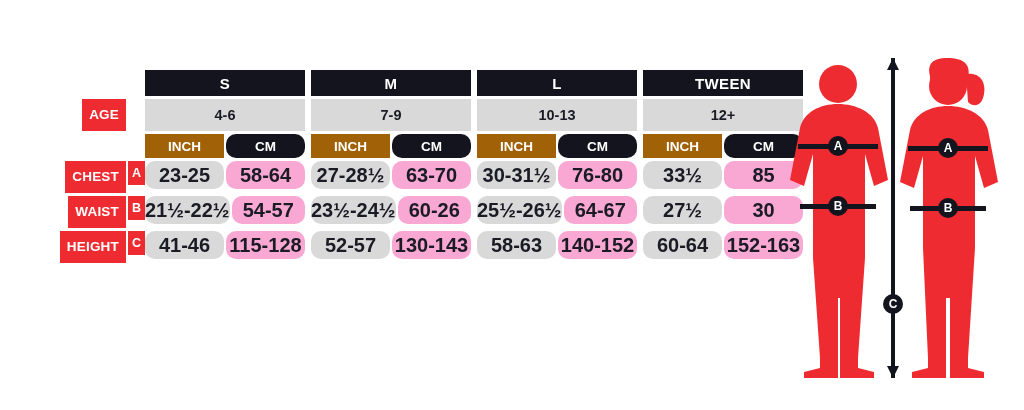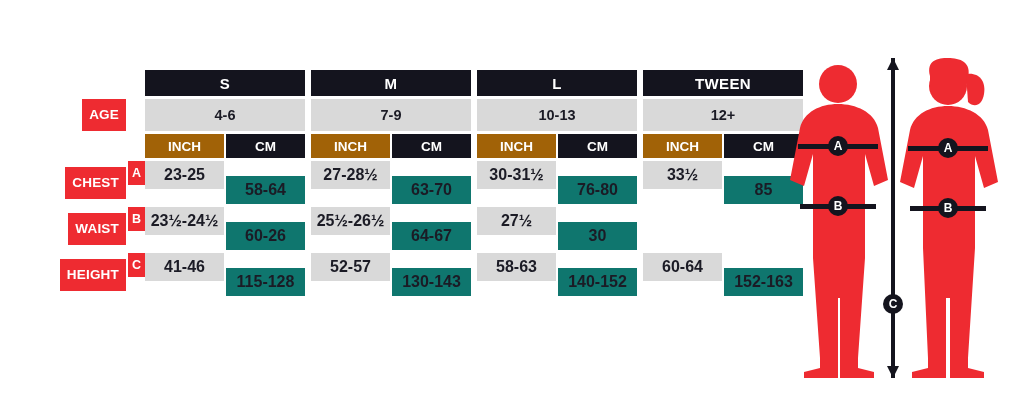--- a/index.html
+++ b/index.html
@@ -117,30 +117,31 @@
     font-size: 14.5px;
   }
 
   .units .cell {
     background: #a16207;
     color: #ffffff;
     font-weight: bold;
     font-size: 13.5px;
     height: 24px;
   }
-  .units .cell.u2 { background: #14141e; }
+  .units .cell.u2 { background: #14141e; border-radius: 10px; }
 
   .data .cell {
     background: #d9d9d9;
     color: #1b1b25;
     font-weight: bold;
-    font-size: 16px;
+    font-size: 20px;
     height: 28px;
-  }
-  .data .cell.c2 { background: #0f766e; margin-top: 15px; }
+    border-radius: 10px;
+  }
+  .data .cell.c2 { background: #f9a8d4; }
 
   .sep { width: 2px; flex: 0 0 2px; background: #ffffff; }
 
   
   #figures {
     position: absolute;
     left: 780px;
     top: 58px;
     width: 240px;
     height: 320px;
@@ -270,20 +271,25 @@
 
     <div class="row data">
       <div class="rowlabel">
         <div class="tag">WAIST</div>
       </div>
       <div class="spacer17">
         <div class="tagletter">B</div>
       </div>
       <div class="groups">
         <div class="grp">
+          <div class="cell">21½-22½</div>
+          <div class="sep"></div>
+          <div class="cell c2">54-57</div>
+        </div>
+        <div class="grp">
           <div class="cell">23½-24½</div>
           <div class="sep"></div>
           <div class="cell c2">60-26</div>
         </div>
         <div class="grp">
           <div class="cell">25½-26½</div>
           <div class="sep"></div>
           <div class="cell c2">64-67</div>
         </div>
         <div class="grp">

